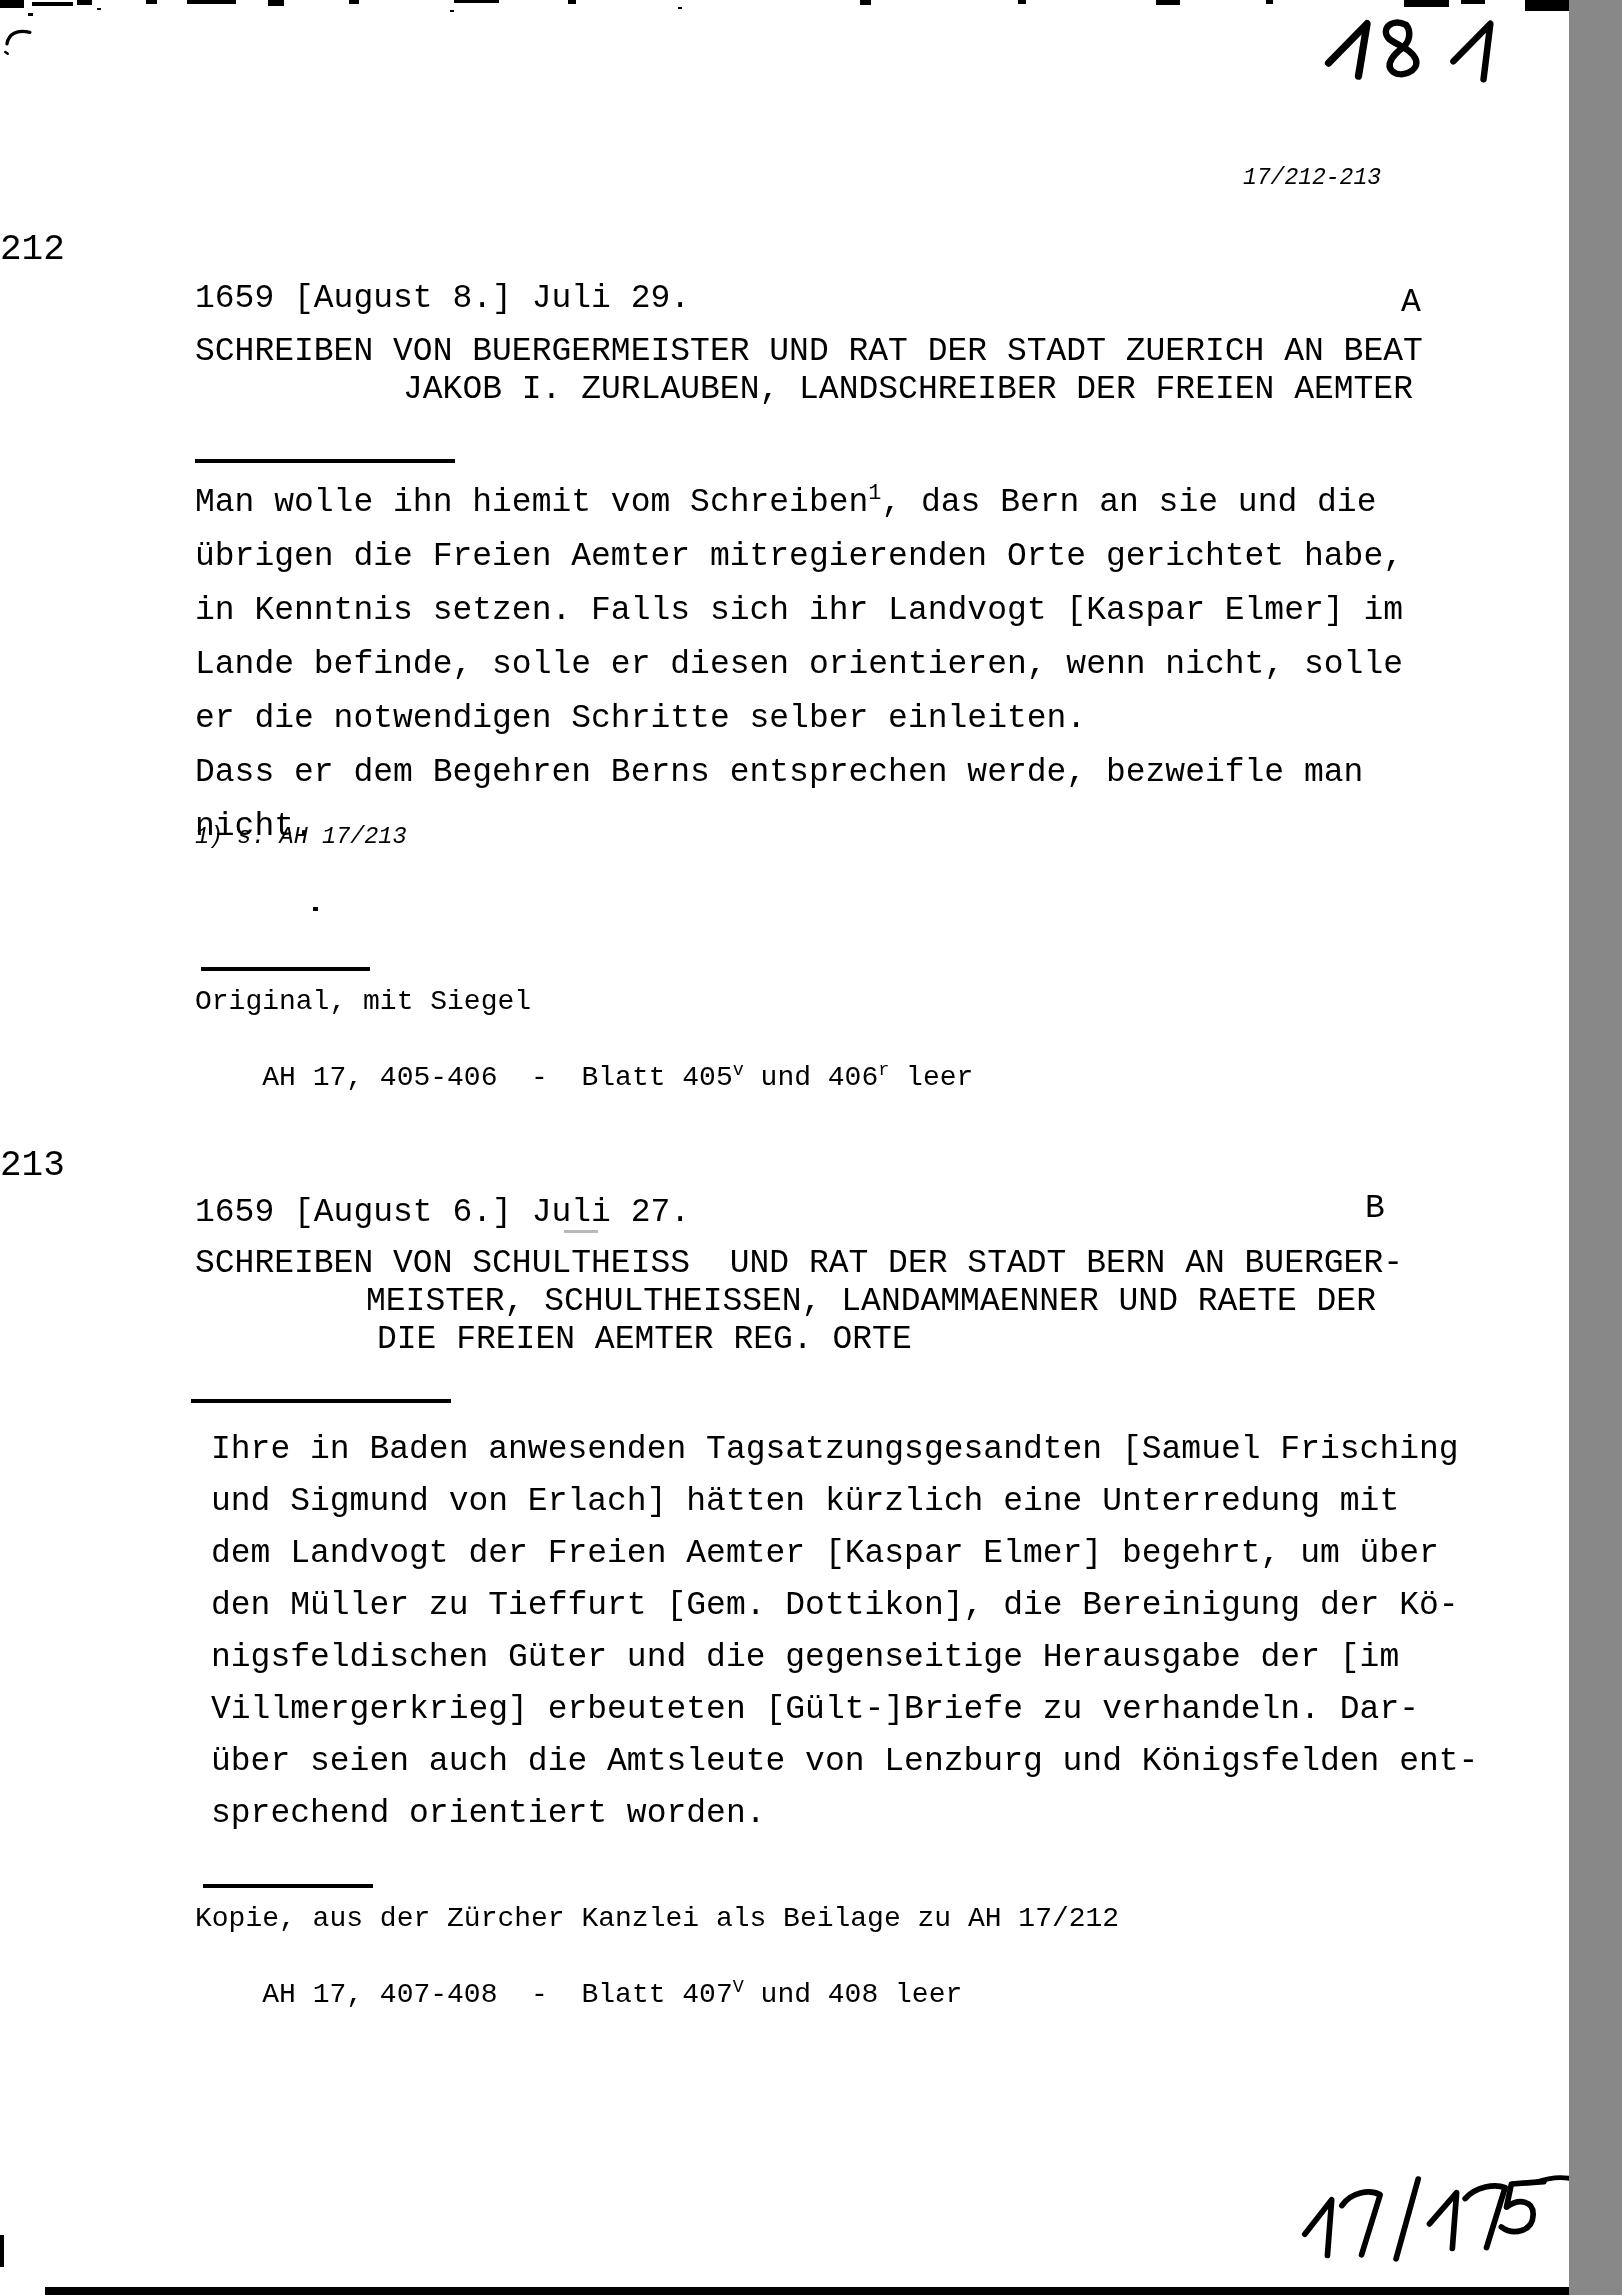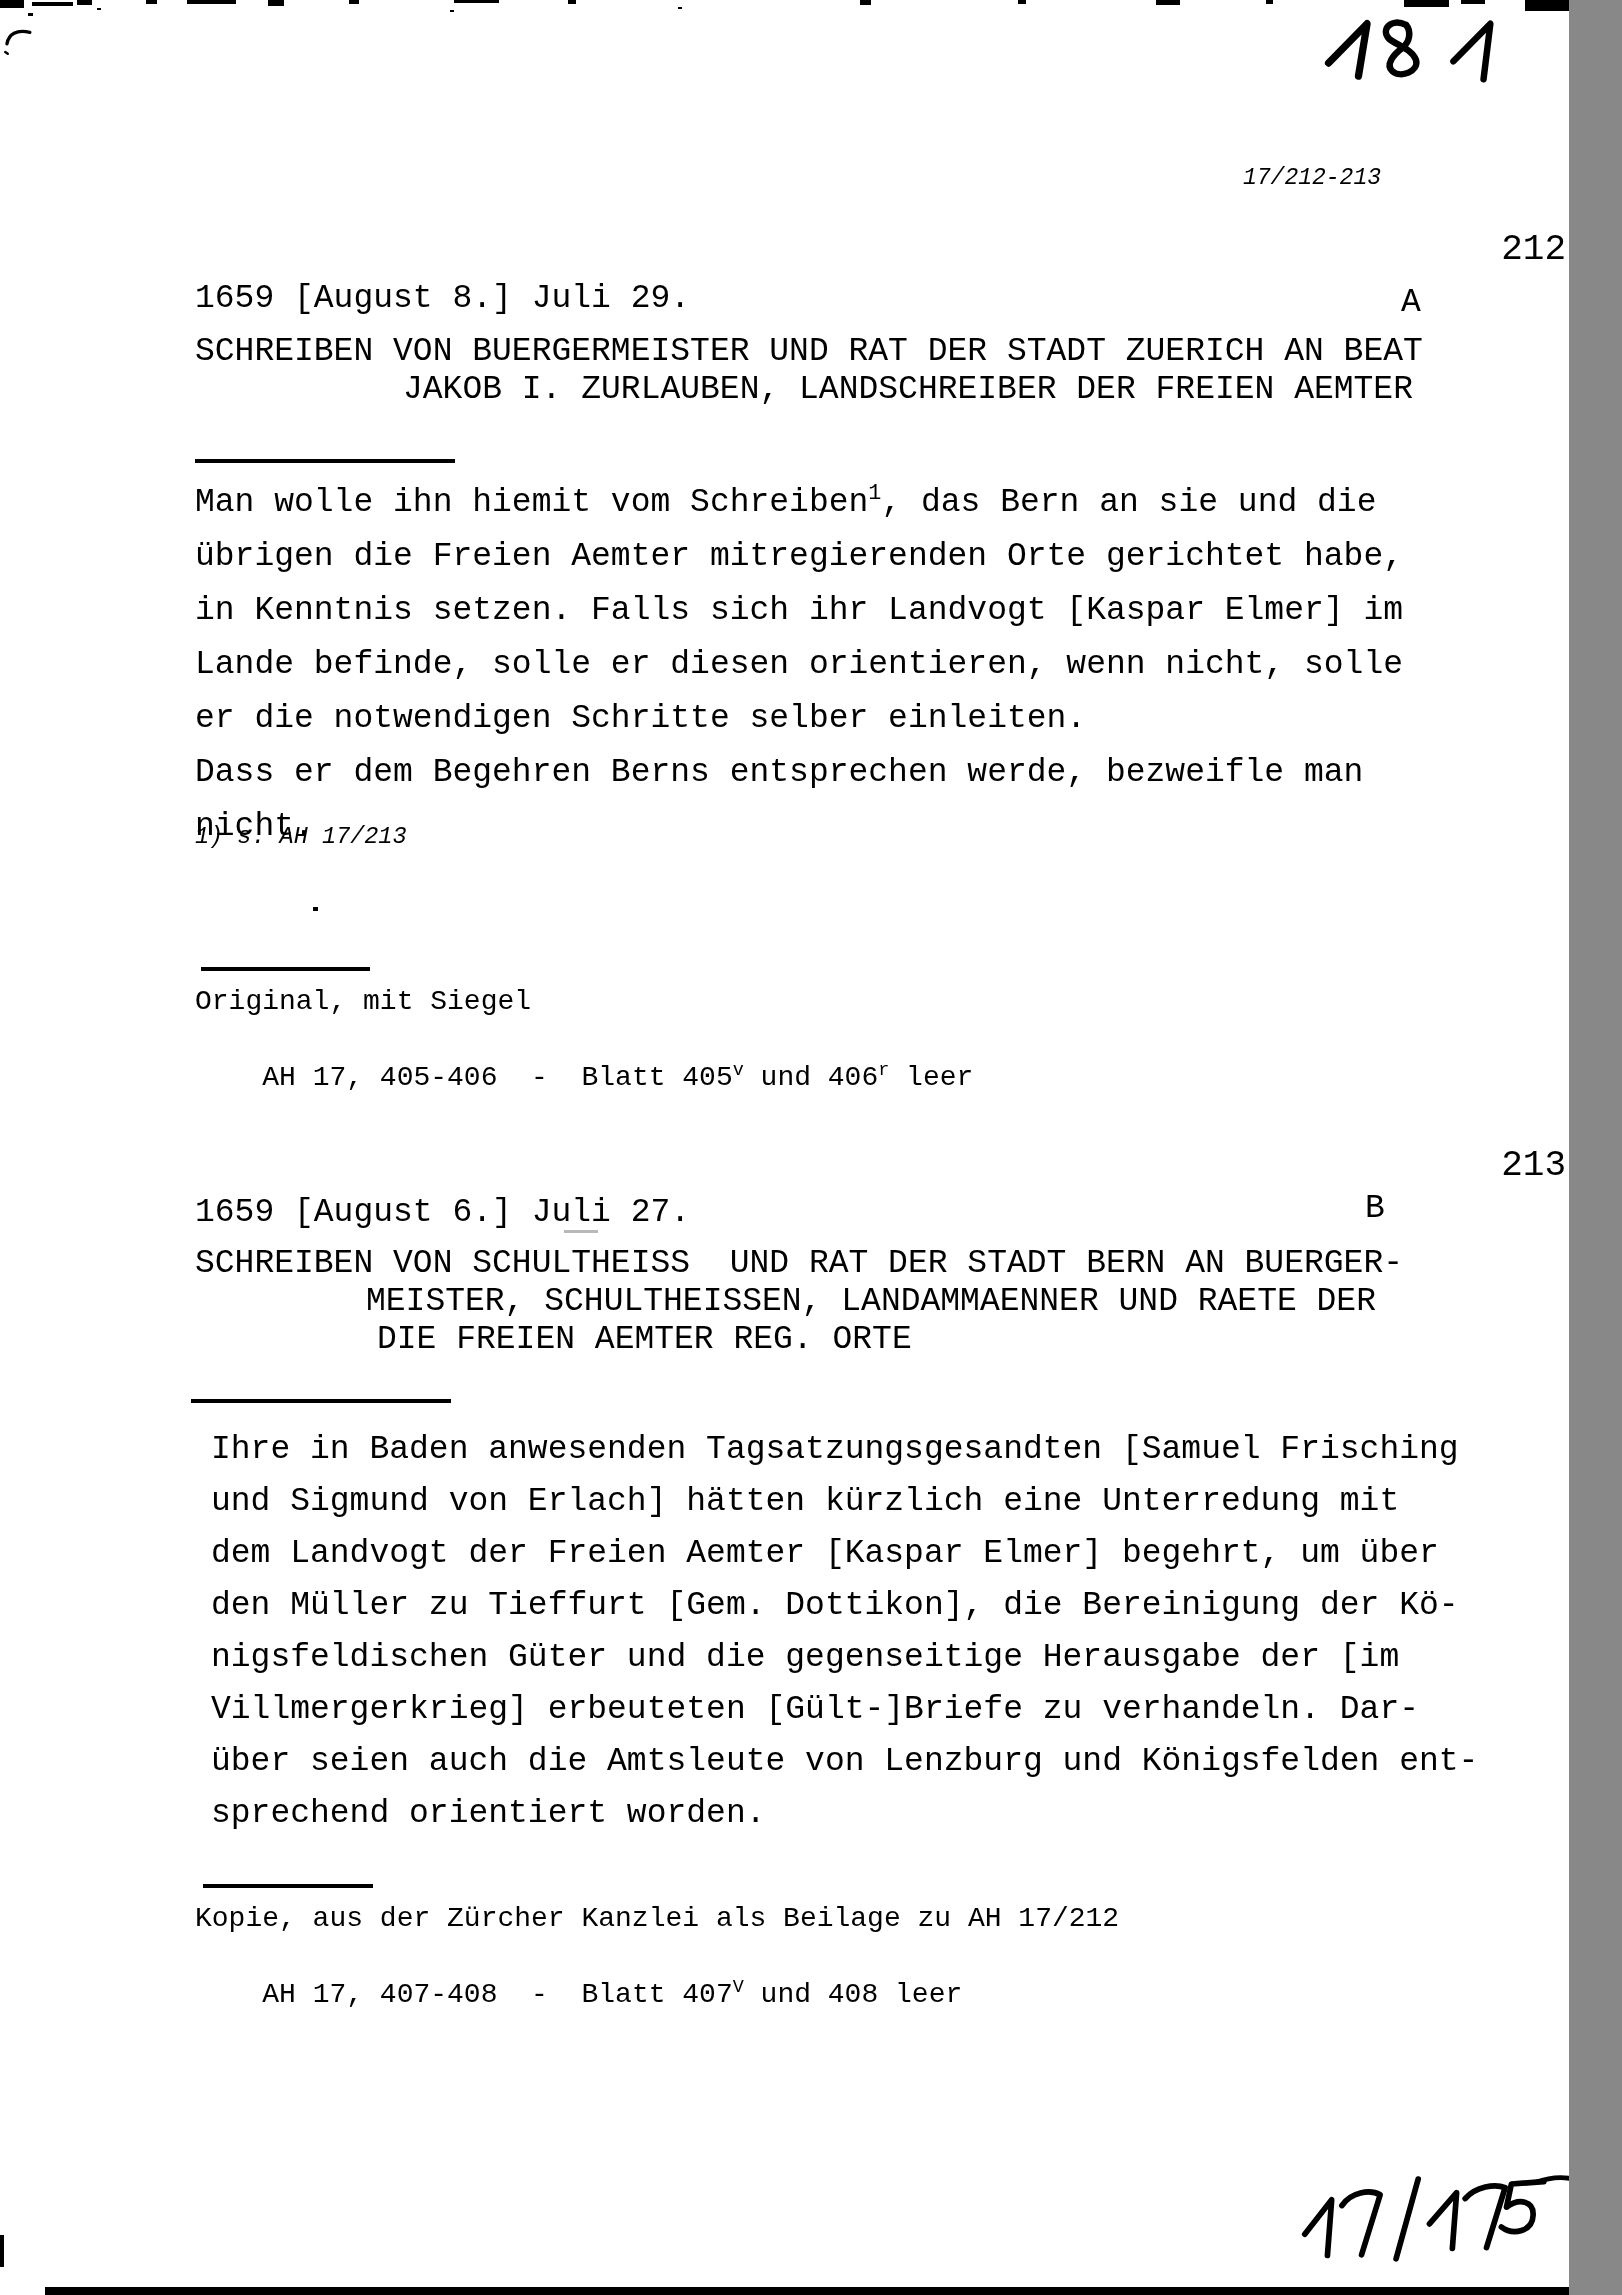--- a/index.html
+++ b/index.html
@@ -12,21 +12,21 @@
     font-family: Liberation Mono, monospace;
     color: #000;
   }
   .abs { position: absolute; }
   .line { white-space: pre; }
   .mono41 { font-size: 33px; line-height: 1.15; }
   .mono44 { font-size: 36px; line-height: 1.1; }
   .mono32 { font-size: 28px; line-height: 1.35; }
   .ital29 { font-size: 23.5px; font-style: italic; }
   .ital28 { font-size: 23px; font-style: italic; }
-  .center1930 { left: 0; width: 1566px; text-align: right; }
+  .center1930 { left: 0; width: 1566px; text-align: left; }
   .bodyblock div { white-space: pre; font-size: 33px; height: 54px; }
   .bodyblock213 div { white-space: pre; font-size: 33px; height: 52px; margin-left: 16px; }
   .sup { font-size: 0.66em; position: relative; top: -0.55em; }
   .rule { position: absolute; background: #000; height: 4px; }
   .artifact { position: absolute; background: #000; }
   .artifact.light { background: #b9b9b9; }
   svg.hand { display: block; }
   svg.hand path { fill: none; stroke: #000; stroke-linecap: round; stroke-linejoin: round; }
 </style>
 </head>

